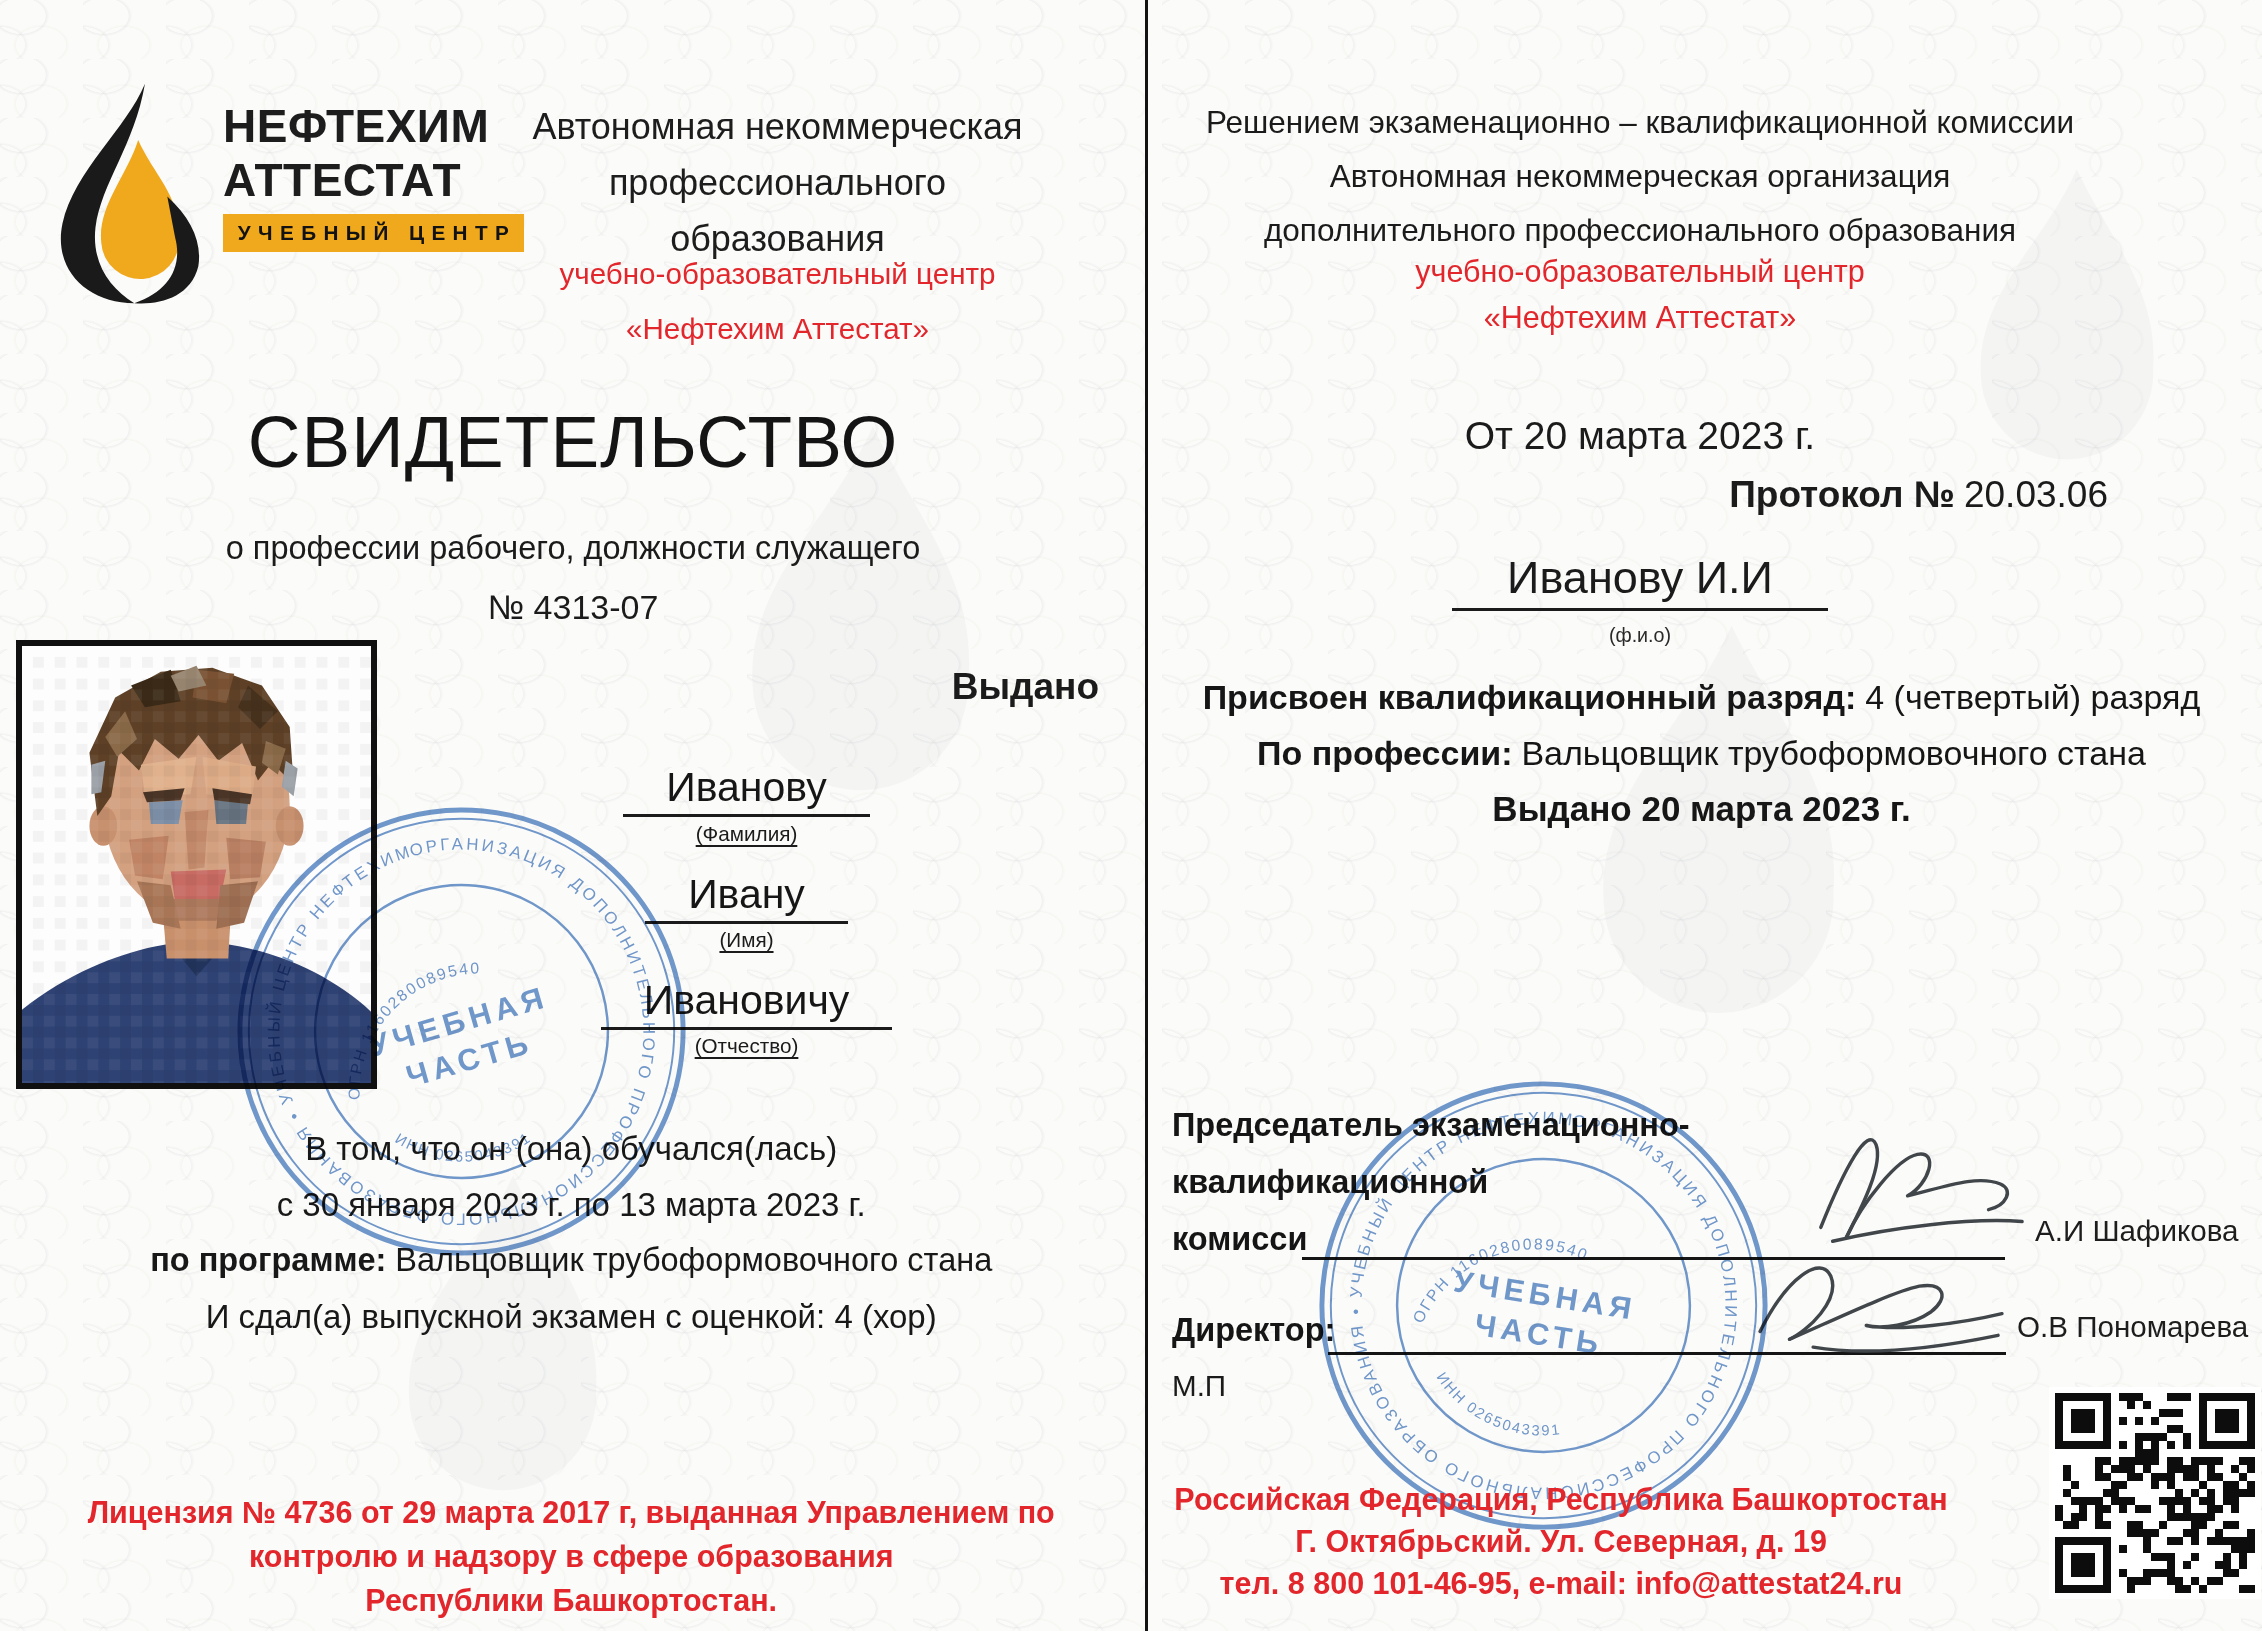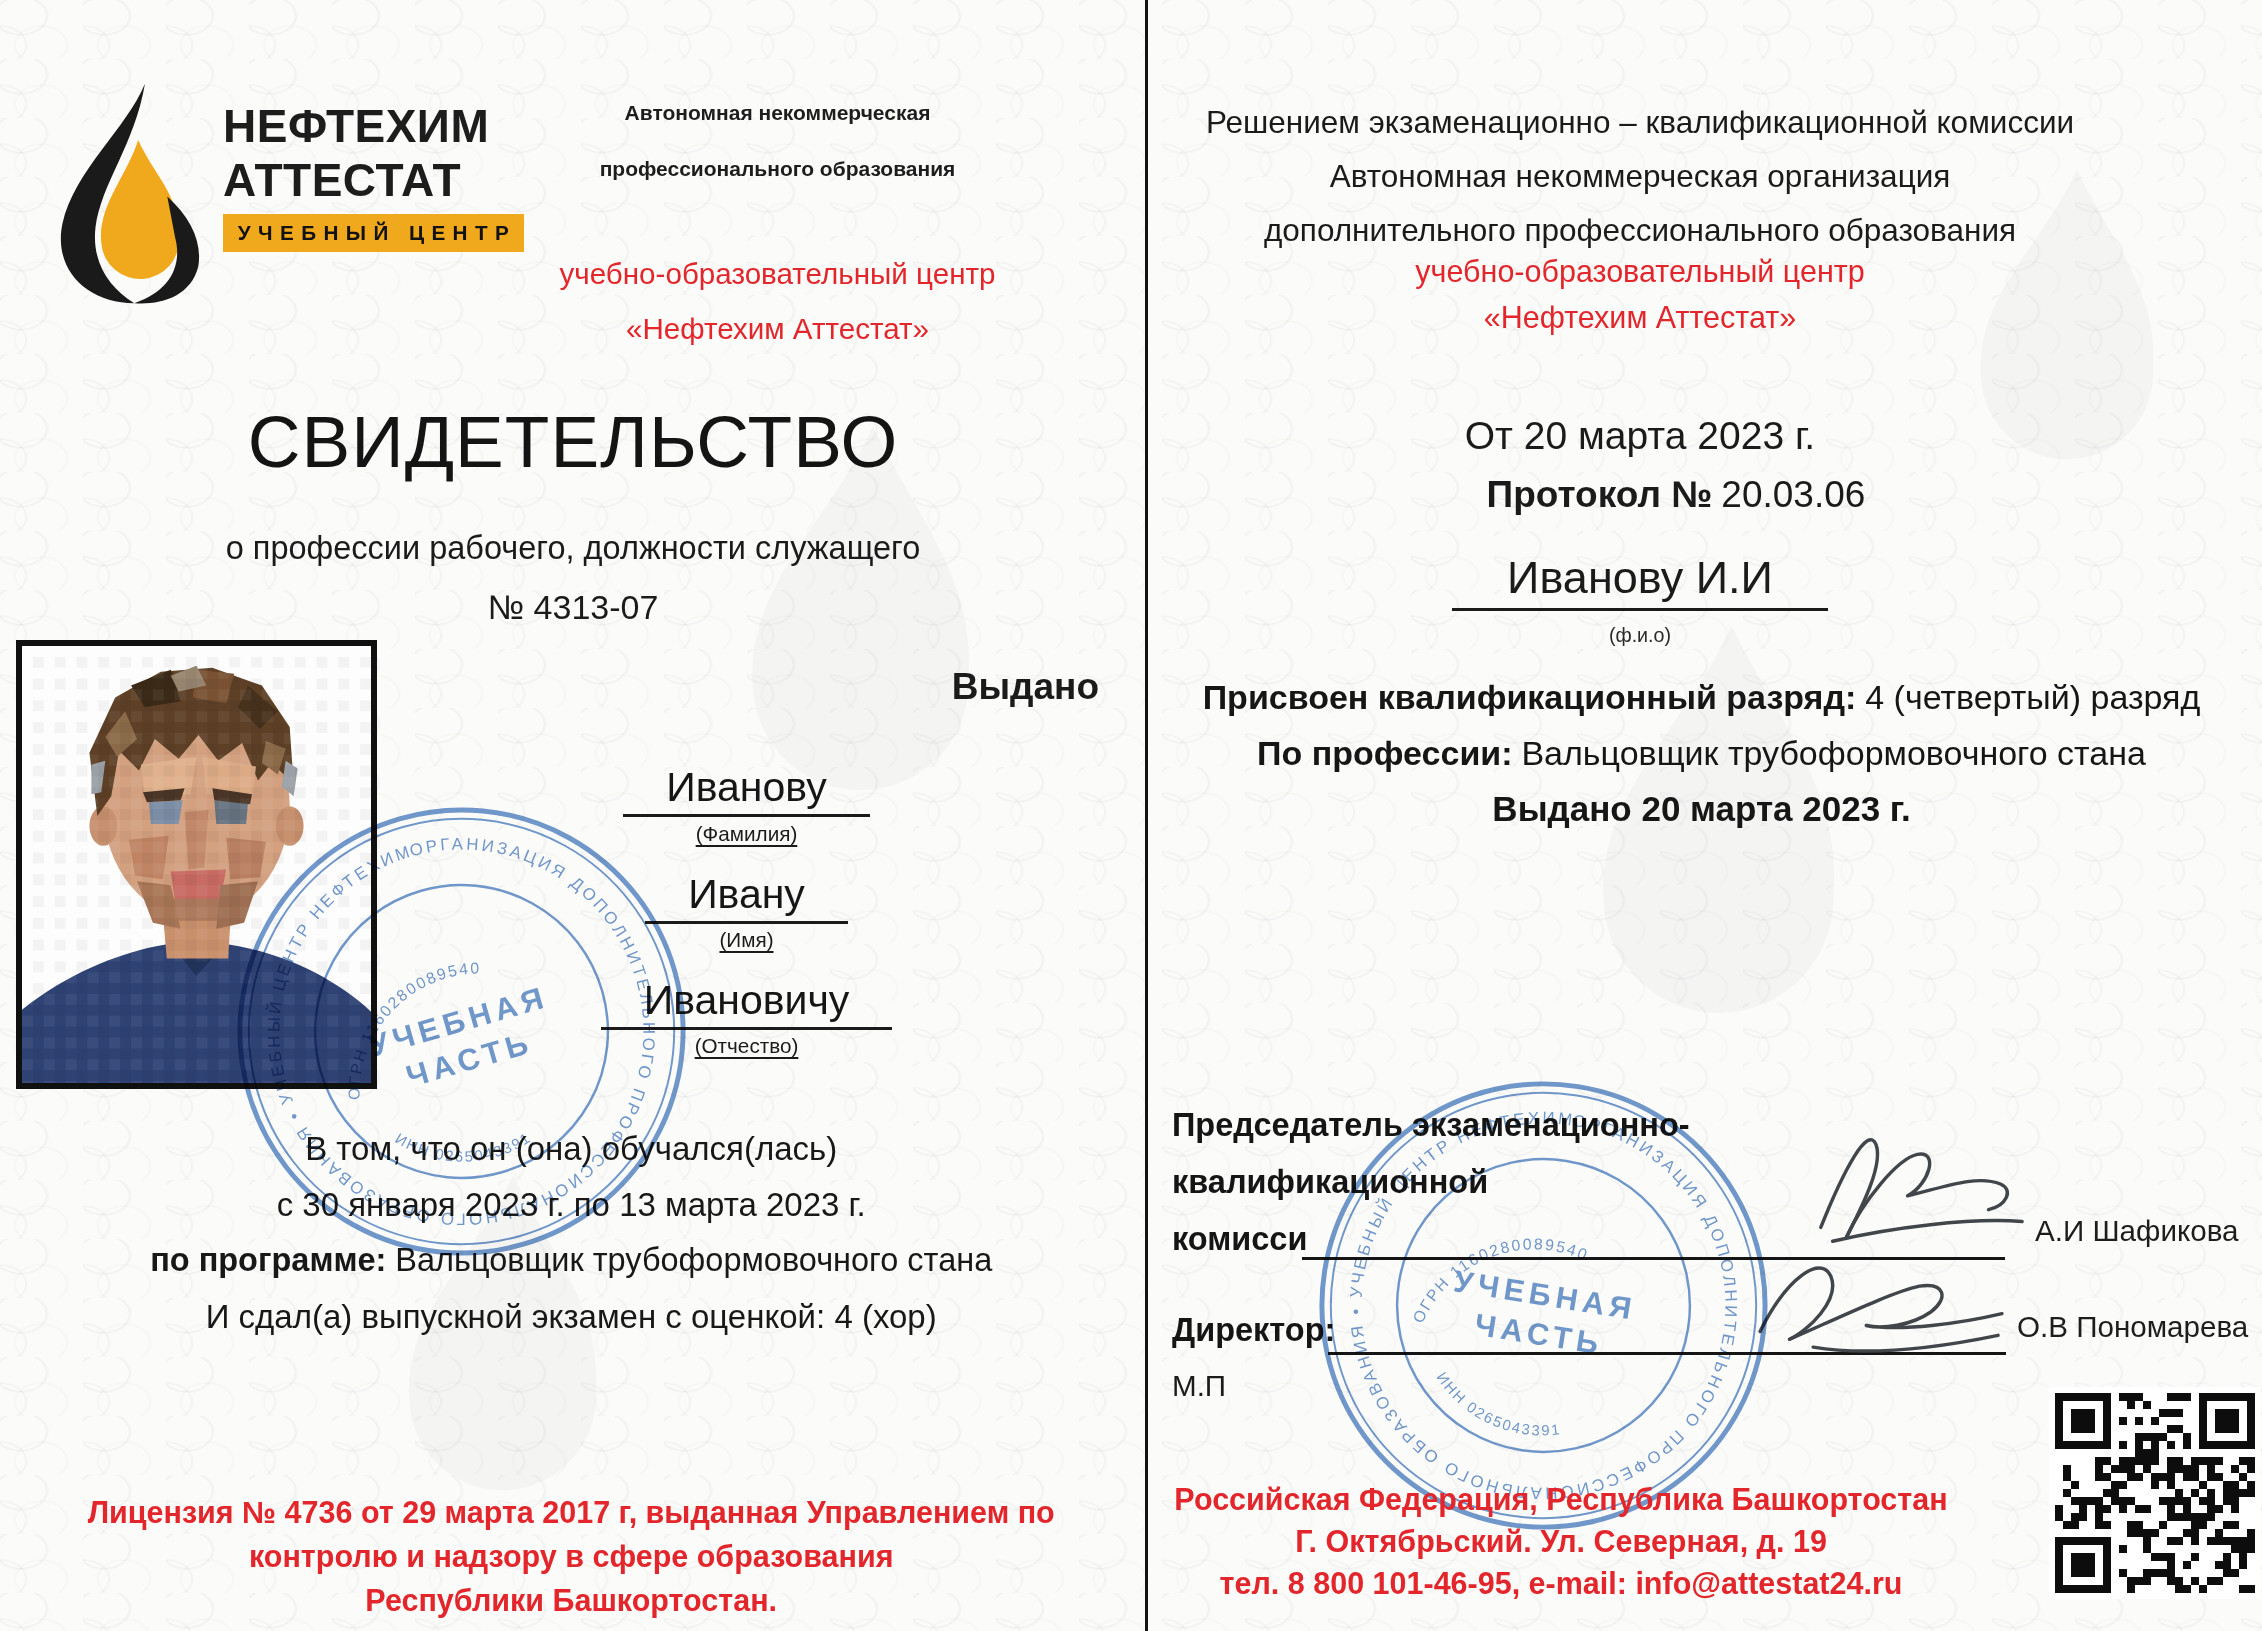--- a/index.html
+++ b/index.html
@@ -24,40 +24,40 @@
   .ctr{text-align:center;}
   .b{font-weight:bold;}
   .lbl{font-weight:bold;margin-right:8.9px;}
 
   
   .logo-flame{left:45px;top:79px;width:165px;height:229px;}
   .logo-text{left:223px;top:99px;}
   .logo-line{font-size:46px;font-weight:bold;line-height:54px;color:#1d1d1d;letter-spacing:0.5px;}
   .logo-banner{margin-top:6.9px;background:#f0a81c;color:#121212;font-size:20.7px;font-weight:bold;
     letter-spacing:7.4px;padding:6.9px 7.9px 6.9px 14.8px;text-align:center;}
-  .org-block{left:497px;top:85px;width:561px;font-size:21px;line-height:56px;color:#1d1d1d;font-weight:bold;}
+  .org-block{left:497px;top:99px;width:561px;font-size:36px;line-height:56px;color:#1d1d1d;}
   .org-red{left:497px;top:246px;width:561px;font-size:29.6px;line-height:55px;color:#e2262b;}
   .title{left:0;top:400px;width:1146px;font-size:73px;font-weight:normal;letter-spacing:1px;color:#141414;}
   .subtitle{left:0;top:530px;width:1146px;font-size:32.5px;}
   .cert-number{left:0;top:588px;width:1146px;font-size:34px;}
   .photo{left:15.8px;top:640px;width:361px;height:449px;border:6.9px solid #101010;background:#fff;box-sizing:border-box;}
   .photo svg{display:block;width:100%;height:100%;}
   .issued{left:394px;top:666px;width:705px;font-size:37px;font-weight:bold;text-align:right;}
   .name-row{left:394px;width:705px;font-size:41px;color:#161616;}
   .name-underline{display:inline-block;border-bottom:3px solid #1b1b1b;padding:0 43px 3px;line-height:1.15;}
   .name-caption{left:394px;width:705px;font-size:20.7px;}
   .u{text-decoration:underline;text-underline-offset:3.9px;}
   .study{left:19.7px;width:1103px;font-size:33px;color:#181818;}
   .license{left:19.7px;top:1490px;width:1103px;font-size:30.5px;font-weight:bold;color:#e2262b;line-height:44px;}
 
   
   .r-header{left:1172px;top:95px;width:936px;font-size:31.5px;line-height:54px;color:#1b1b1b;}
   .r-red{left:1172px;top:248px;width:936px;font-size:30.5px;line-height:46px;color:#e2262b;}
   .r-date{left:1172px;top:414px;width:936px;font-size:39px;}
-  .r-protocol{left:1208px;top:474px;width:936px;font-size:37px;}
+  .r-protocol{left:1172px;top:474px;width:936px;font-size:37px;text-align:right;}
   .r-holder{left:1172px;top:552px;width:936px;font-size:45px;}
   .r-holder .name-underline{padding:0 55px 3.9px;}
   .r-fio{left:1172px;top:624px;width:936px;font-size:19.7px;color:#2a2a2a;}
   .grade{left:1155px;width:1093px;font-size:34px;color:#161616;}
   .sig-label{left:1172px;font-size:32.5px;font-weight:bold;color:#151515;}
   .sig-name{font-size:29.6px;color:#1d1d1d;}
   .sig-line{position:absolute;height:0;border-top:3px solid #151515;}
   .mp{left:1172px;top:1369px;font-size:29.6px;}
   .footer-red{left:1167px;top:1478px;width:788px;font-size:30.5px;font-weight:bold;color:#e2262b;line-height:42px;}
 

